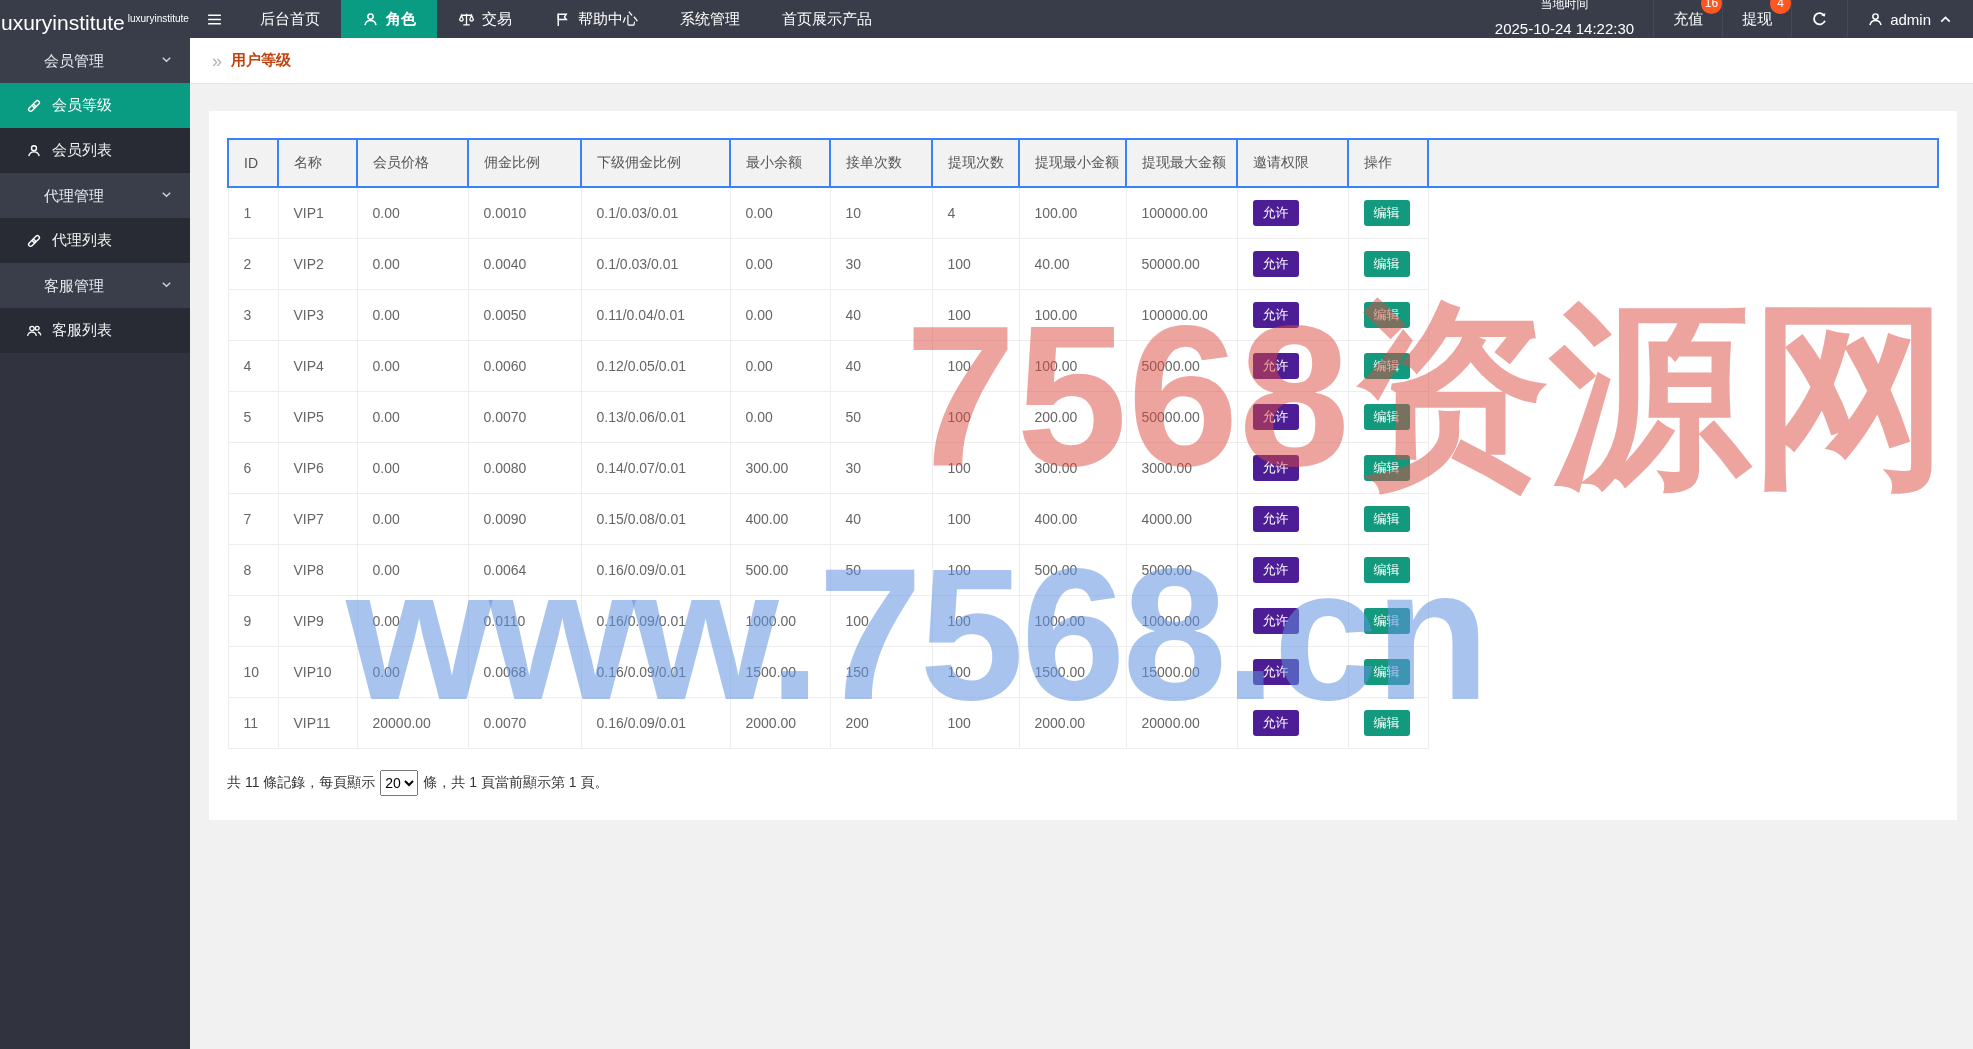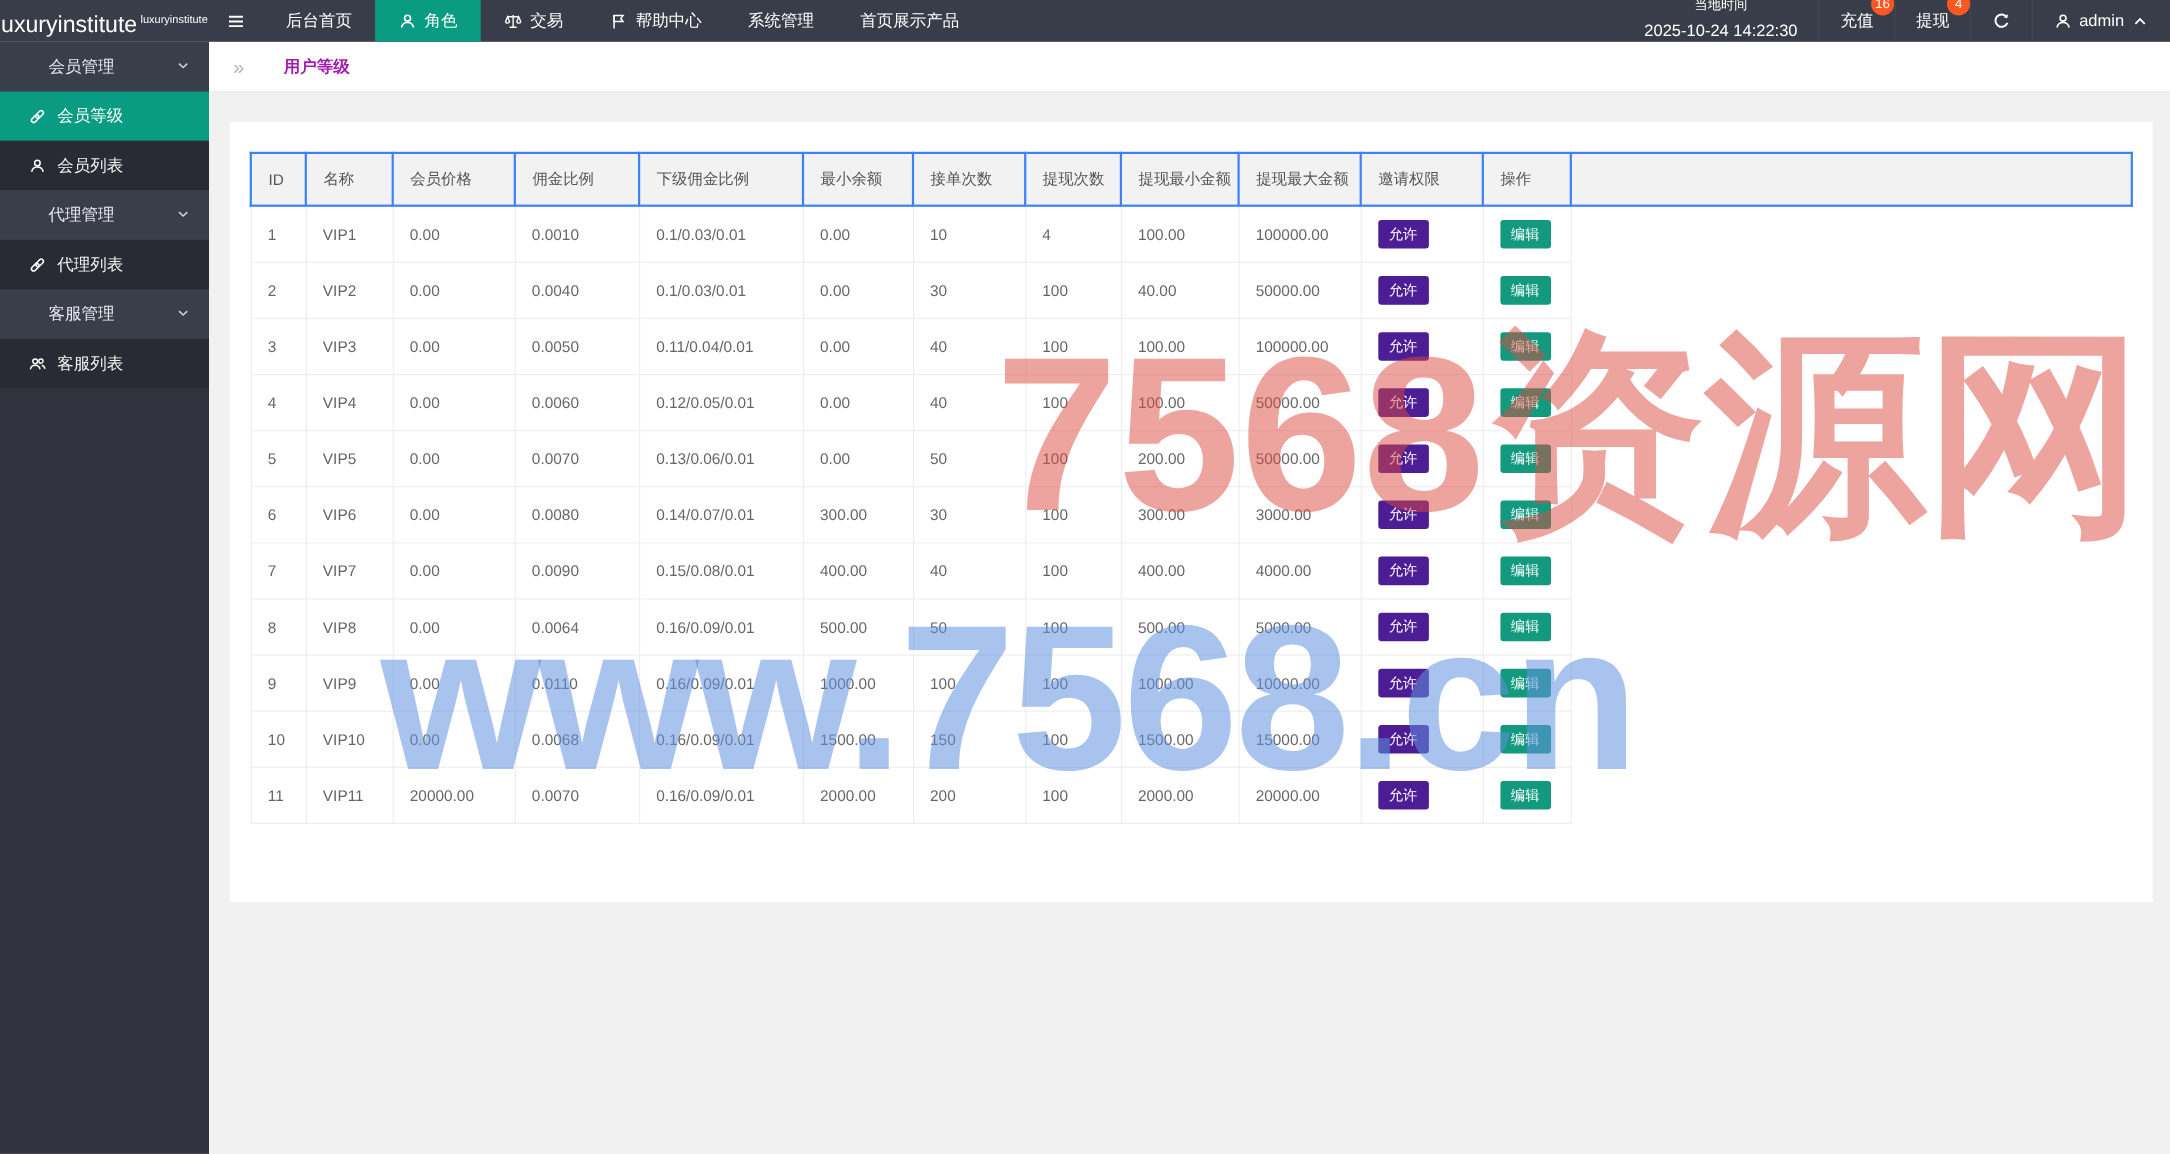--- a/index.html
+++ b/index.html
@@ -6,21 +6,21 @@
   html,body { width:1973px; height:1049px; overflow:hidden; font-family:"Liberation Sans","DejaVu Sans",sans-serif; }
   body { position:relative; background:#f1f1f1; }
   svg { display:block; }
 
   
   .topbar { position:absolute; left:0; top:0; width:1973px; height:38px; background:#393d49; display:flex; align-items:stretch; overflow:hidden; z-index:20; }
   .logo { width:190px; flex:none; color:#fff; font-size:21px; line-height:38px; white-space:nowrap; padding-left:1px; letter-spacing:0; }
   .logo sup { font-size:10px; margin-left:3px; }
   .nav-item { display:flex; align-items:center; gap:7px; padding:0 21px; color:#fff; font-size:15px; cursor:pointer; }
   .nav-item.hamburger { padding:0 16px; }
-  .nav-item.active { background:#0a9b83; }
+  .nav-item.active { background:#0a9b83;font-weight:bold; }
   .nav-icon svg { width:17px; height:17px; }
   .top-right { margin-left:auto; display:flex; align-items:stretch; }
   .tr-item { position:relative; display:flex; align-items:center; gap:6px; padding:0 19px; color:#fff; font-size:15px; border-left:1px solid #434955; cursor:pointer; }
   .tr-item.time-block { border-left:none; flex-direction:column; justify-content:center; cursor:default; line-height:1.3; margin-top:-3px; }
   .time-label { font-size:12px; color:#fff; }
   .time-value { font-size:15px; }
   .badge { position:absolute; top:-7px; right:0px; background:#ff5722; color:#fff; font-size:12px; min-width:21px; height:21px; line-height:21px; border-radius:11px; text-align:center; padding:0 4px; }
   .tr-icon svg { width:17px; height:17px; }
 
   
@@ -29,21 +29,21 @@
   .side-chevron { position:absolute; right:16px; top:14px; }
   .side-chevron svg { width:15px; height:15px; }
   .side-item { height:45px; display:flex; align-items:center; gap:10px; padding-left:26px; background:#282b33; color:#f2f2f2; font-size:15px; cursor:pointer; }
   .side-item.active { background:#0a9b83; color:#fff; }
   .side-item .si-icon svg { width:16px; height:16px; }
 
   
   .content { position:absolute; left:190px; top:38px; right:0; bottom:0; background:#f1f1f1; overflow:hidden; }
   .breadcrumb-bar { height:46px; background:#fff; border-bottom:1px solid #e6e6e6; display:flex; align-items:center; gap:9px; padding-left:22px; }
   .bc-icon { color:#b3b3b3; font-size:18px; line-height:1; }
-  .bc-label { color:#a21caf; font-size:15px; font-weight:600;margin-left:27px; }
+  .bc-label { color:#c2410c; font-size:15px; font-weight:600; }
   .card { position:absolute; left:19px; top:73px; right:16px; height:709px; background:#fff; padding:27px 18px 0 18px; }
   table { width:100%; border-collapse:collapse; table-layout:fixed; }
   th { background:#f2f2f2; font-weight:normal; color:#555; font-size:14px; text-align:left; padding-left:15px; height:48px; border:2px solid #3b82f6;margin-top:27px; }
   td { height:51px; color:#666; font-size:14px; padding-left:15px; border:1px solid #ededed; background:#fff; }
   td.filler { border:none; border-left:1px solid #ededed; }
   .btn { display:inline-block; padding:4px 10px; border-radius:3px; color:#fff; font-size:13px; border:none; cursor:pointer; font-family:inherit; }
   .btn-allow { background:#4c1d95; }
   .btn-edit { background:#13997e; }
   .pager { margin-top:21px; font-size:14px; color:#333; display:flex; align-items:center; }
   .pager select { height:26px; font-size:14px; margin:0 5px; font-family:inherit; }
@@ -376,17 +376,22 @@
             <td>2000.00</td>
             <td>200</td>
             <td>100</td>
             <td>2000.00</td>
             <td>20000.00</td>
             <td><button class="btn btn-allow">允许</button></td>
             <td><button class="btn btn-edit">编辑</button></td>
           </tr>
         </tbody>
     </table>
+    <div class="pager">
+      <span>共 11 條記錄，每頁顯示</span>
+      <select id="page-size"><option>20</option></select>
+      <span>條，共 1 頁當前顯示第 1 頁。</span>
+    </div>
   </div>
 </div>
 
 <div class="wm wm1">7568资源网</div>
 <div class="wm wm2">www.7568.cn</div>
 
 </body></html>

